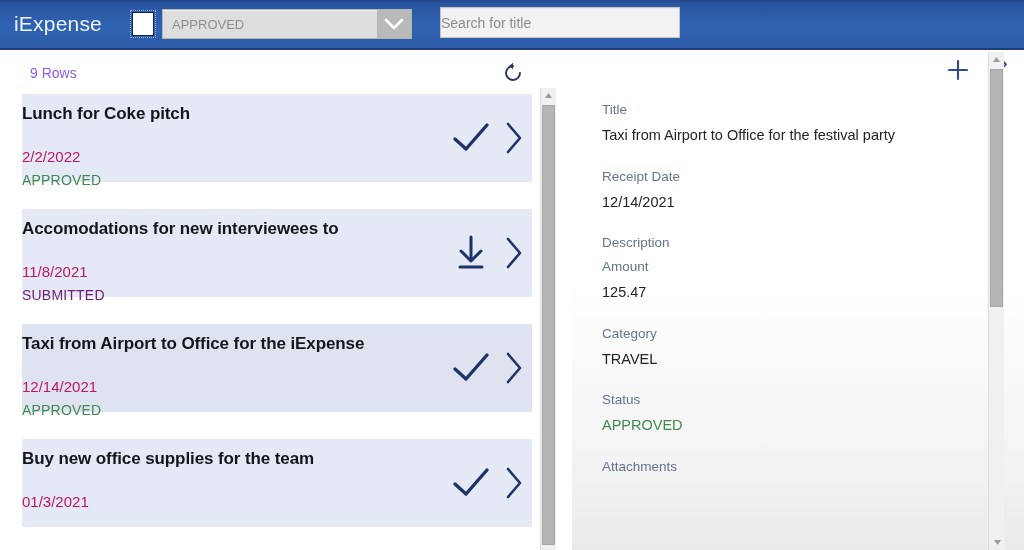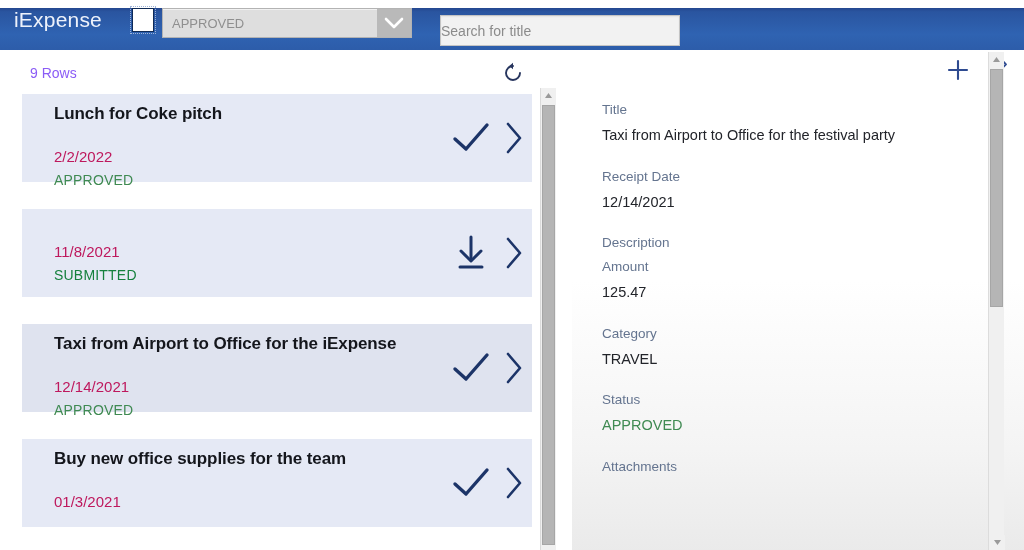--- a/index.html
+++ b/index.html
@@ -6,23 +6,23 @@
   html, body {
     width: 1024px; height: 550px;
     font-family: "Liberation Sans", sans-serif;
     background: #ffffff;
     overflow: hidden;
   }
   #app { position: relative; width: 1024px; height: 550px; background:#fff; }
 
   
   .appbar {
-    position: absolute; left:0; top:8px; width:1024px; height:50px;
+    position: absolute; left:0; top:0; width:1024px; height:50px;
     background: linear-gradient(180deg,#24478f 0%, #2a55a0 8%, #2f63b2 55%, #2c5aa6 100%);
-    display:flex; padding-left:14px;
+    display:flex; align-items:center; padding-left:14px;
     border-bottom: 2px solid #1f3f7a;
   }
   .app-title {
     color:#eef2fb; font-size:21px; letter-spacing:.2px; font-weight:400;
     width:118px;
   }
   .hdr-checkbox {
     width:22px; height:24px; background:#ffffff;
     border:1px solid #0f2a55; outline:1px dotted #9db3d8; outline-offset:1px;
     margin-right:8px; flex:0 0 auto;
@@ -63,32 +63,32 @@
   }
   .rows-count { font-size:14px; color:#8b5cf6; }
   .refresh-btn {
     position:absolute; right:28px; top:8px; width:30px; height:30px;
     display:flex; align-items:center; justify-content:center; cursor:pointer;
   }
 
   .cards { position:absolute; left:0; top:44px; width:540px; bottom:0; }
   .card {
     position:relative; margin:0 8px 0 22px; height:88px;
-    background:#e5e9f5; padding:10px 0 0 32px;
+    background:#e5e9f5; padding:10px 0 0 0;
   }
   .card.selected { background:#dfe3ef; }
   .card + .card { margin-top:27px; }
   .card-title {
     font-size:17px; font-weight:bold; color:#14161c; letter-spacing:-.1px;
     white-space:nowrap; overflow:hidden;
   }
   .card-date { font-size:15px; color:#be185d; margin-top:24px; }
   .card-status { font-size:14px; margin-top:7px; letter-spacing:.2px; }
   .card-status.approved { color:#3f8a52; }
-  .card-status.submitted { color:#15803d; }
+  .card-status.submitted { color:#701a75; }
   .card-icons {
     position:absolute; right:8px; top:50%; transform:translateY(-50%);
     display:flex; align-items:center; gap:14px;
   }
   .card-icons .ico { display:flex; align-items:center; justify-content:center; cursor:pointer; }
 
   
   .scrollbar {
     position:absolute; width:16px; background:#f0f0f0;
     border-left:1px solid #dadada;
@@ -170,20 +170,21 @@
               </svg>
             </span>
             <span class="ico">
               <svg width="20" height="34" viewBox="0 0 20 34">
                 <path d="M4 3 L16 17 L4 31" fill="none" stroke="#1c3468" stroke-width="2.6" stroke-linecap="round" stroke-linejoin="round"></path>
               </svg>
             </span>
           </div>
         </div>
         <div class="card">
+          <div class="card-title">Accomodations for new interviewees to</div>
           <div class="card-date">11/8/2021</div>
           <div class="card-status submitted">SUBMITTED</div>
           <div class="card-icons">
             <span class="ico">
               <svg width="38" height="38" viewBox="0 0 38 38">
                 <path d="M19 3 L19 26" stroke="#1c3468" stroke-width="3" stroke-linecap="round"></path>
                 <path d="M9 17 L19 27 L29 17" fill="none" stroke="#1c3468" stroke-width="3" stroke-linecap="round" stroke-linejoin="round"></path>
                 <path d="M8 33 L30 33" stroke="#1c3468" stroke-width="3" stroke-linecap="round"></path>
               </svg>
             </span>

